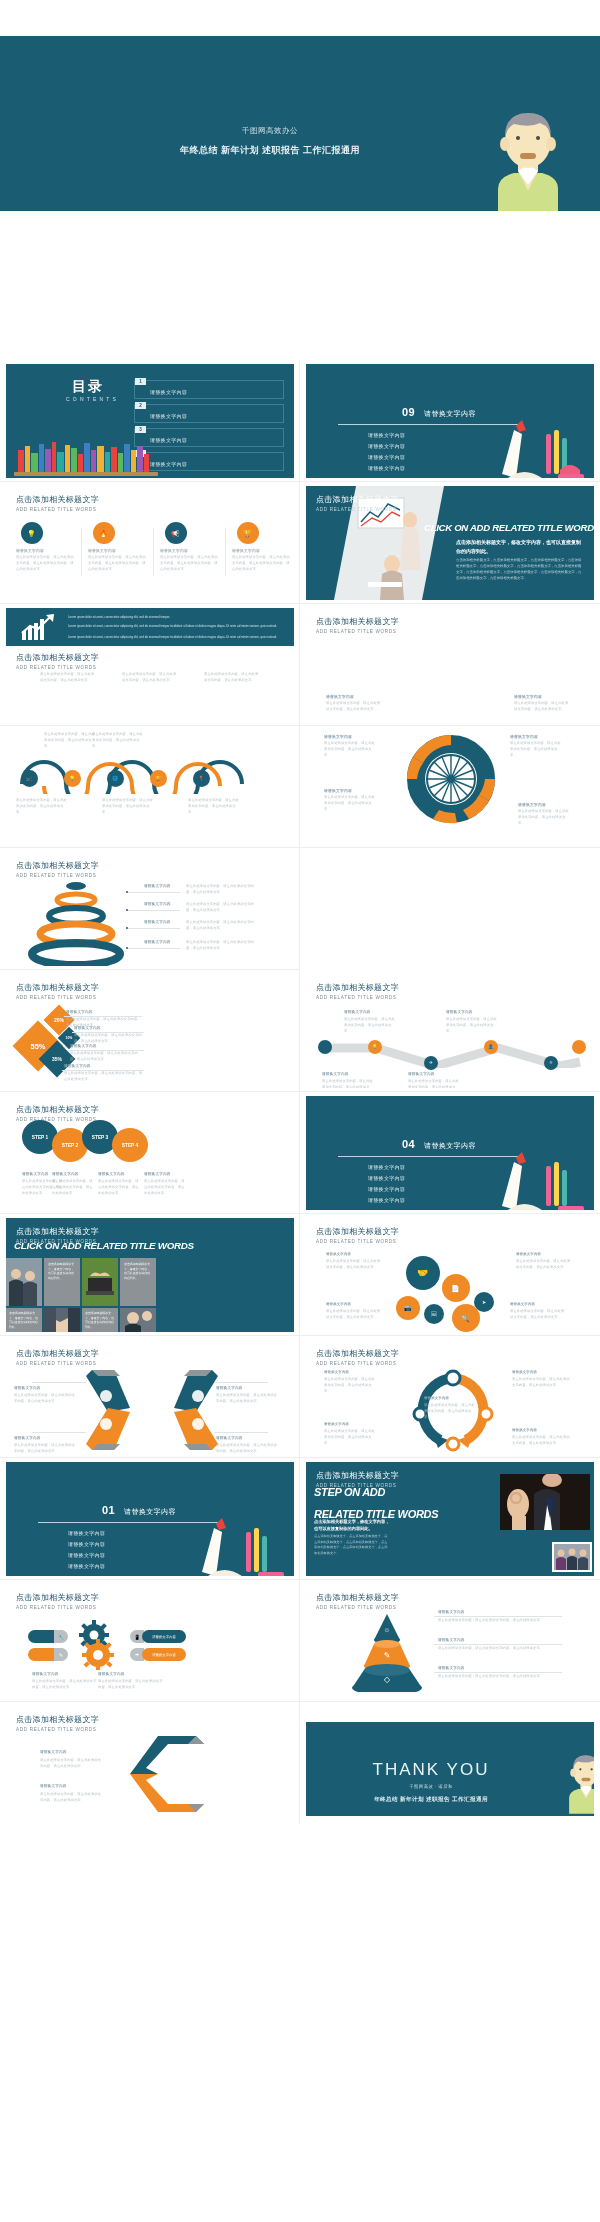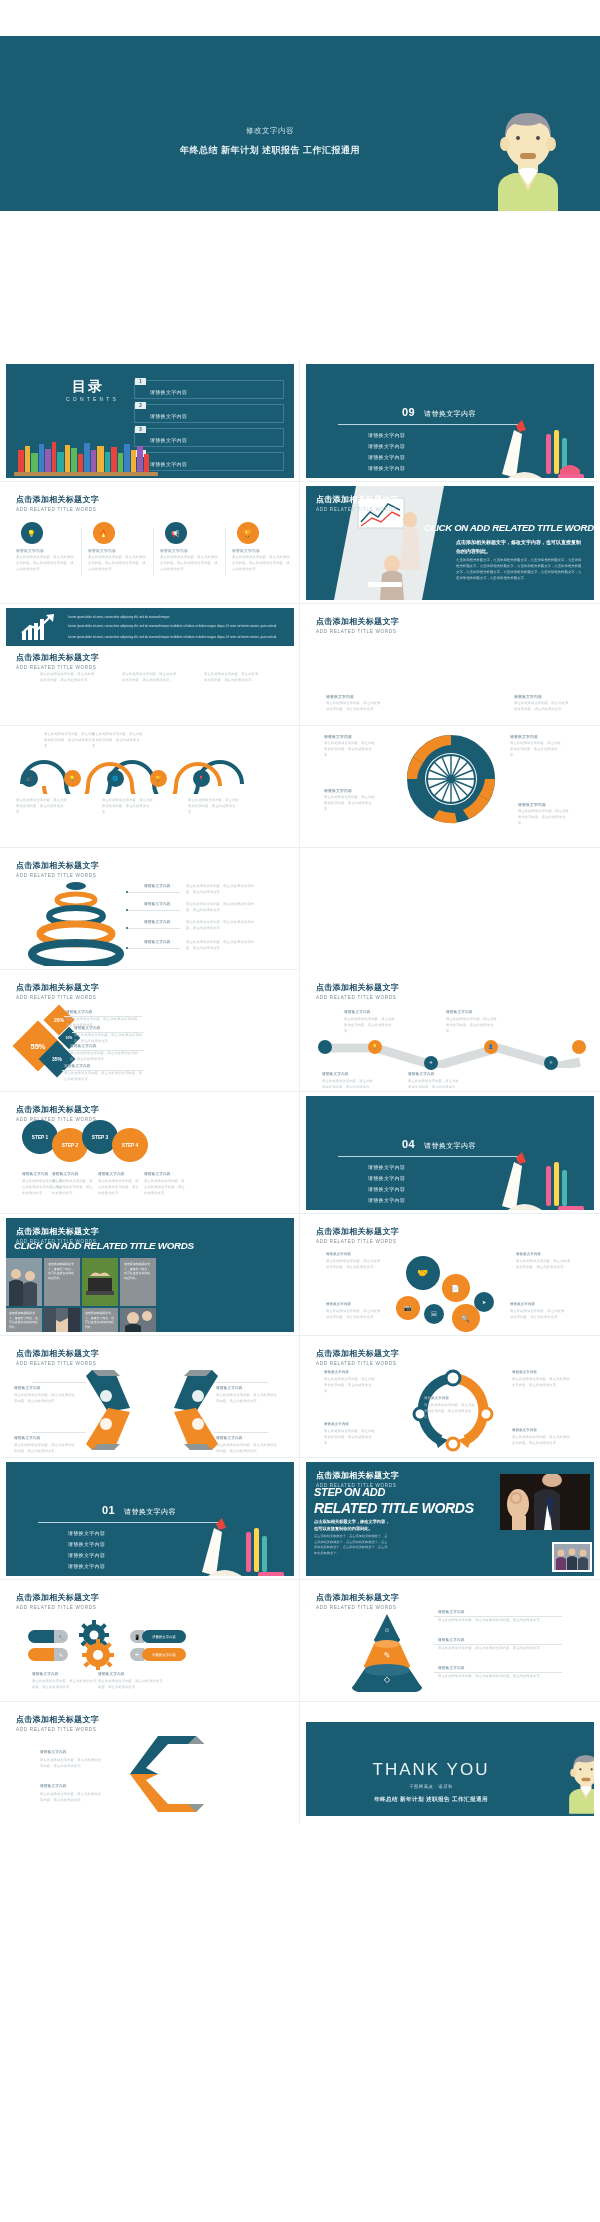--- a/index.html
+++ b/index.html
@@ -18,21 +18,21 @@
   .grid{position:absolute;left:0;top:360px;width:600px;}
   .row{display:flex;width:600px;}
   .cell{width:300px;height:122px;position:relative;background:#fff;overflow:hidden;box-sizing:border-box;
         border-right:1px solid #eceff1;border-bottom:1px solid #eceff1;}
   .cell:nth-child(2){border-right:none;}
   .inner{position:absolute;left:6px;top:4px;width:288px;height:114px;overflow:hidden;background:#fff;}
   .inner.dark{background:#1a5c72;}
 
   
   .sh{position:absolute;left:10px;top:8px;}
-  .sh .cn{font-size:8px;color:#20506a;font-weight:700;letter-spacing:.3px;white-space:nowrap;}
+  .sh .cn{font-size:8px;color:#20506a;font-weight:400;letter-spacing:.3px;white-space:nowrap;}
   .sh .en{font-size:4.6px;color:#7d8b93;letter-spacing:.7px;margin-top:1.5px;white-space:nowrap;}
   .sh.light .cn{color:#fff;}
   .sh.light .en{color:#bcd4de;}
 
   
   .tt{font-size:3.3px;color:#b3bcc2;line-height:1.75;letter-spacing:.1px;}
   .tl{font-size:4.4px;color:#8fa3ae;font-weight:700;letter-spacing:.2px;white-space:nowrap;}
 
   .circ{border-radius:50%;display:flex;align-items:center;justify-content:center;color:#fff;}
   .blue{background:#1a5c72;} .org{background:#f08a24;} .bgblue{background:#1a5c72;}
@@ -64,21 +64,21 @@
   .ln{background:#dfe4e7;height:.6px;position:absolute;}
   .vln{background:#e6eaec;width:.6px;position:absolute;}
   .dot{width:2px;height:2px;border-radius:50%;position:absolute;}
 </style>
 </head>
 <body>
 
 <div class="page">
 
   <div class="hero">
-    <div class="hero-sub1">修改文字内容</div>
+    <div class="hero-sub1">千图网高效办公</div>
     <div class="hero-sub2">年终总结 新年计划 述职报告 工作汇报通用</div>
     <svg class="avatar" viewBox="0 0 96 120">
       <path d="M18 120 L18 92 Q18 80 34 76 L62 76 Q78 80 78 92 L78 120 Z" fill="#cfe08a"></path>
       <path d="M38 74 L48 94 L58 74 L58 64 L38 64 Z" fill="#f2e3b8"></path>
       <path d="M38 74 L48 88 L58 74 L52 70 L44 70 Z" fill="#fff"></path>
       <ellipse cx="48" cy="44" rx="23" ry="27" fill="#f7e6bd"></ellipse>
       <path d="M25 42 Q24 16 48 16 Q72 16 71 42 Q71 30 60 26 Q50 31 34 27 Q26 31 25 42 Z" fill="#9b9aa2"></path>
       <ellipse cx="25" cy="47" rx="5" ry="7" fill="#f2dcb0"></ellipse>
       <ellipse cx="71" cy="47" rx="5" ry="7" fill="#f2dcb0"></ellipse>
       <rect x="40" y="56" width="16" height="6" rx="3" fill="#c08b52"></rect>
@@ -649,21 +649,21 @@
         </div>
       </div>
 
       <div class="cell">
         <div class="inner dark">
           <div class="sh light">
               <div class="cn">点击添加相关标题文字</div>
             <div class="en">ADD RELATED TITLE WORDS</div>
             </div>
           <div class="bigen" style="position:absolute;left:8px;top:24px;font-size:11px">STEP ON ADD</div>
-          <div class="bigen" style="position:absolute;left:8px;top:38px;font-size:14px">RELATED TITLE WORDS</div>
+          <div class="bigen" style="position:absolute;left:8px;top:46px;font-size:11px">RELATED TITLE WORDS</div>
           <div style="position:absolute;left:8px;top:56px;width:76px;font-size:4.2px;color:#fff;font-weight:700;line-height:1.7">点击添加相关标题文字，修改文字内容，也可以直接复制你的内容到此。</div>
           <div style="position:absolute;left:8px;top:72px;width:76px;font-size:3.2px;color:#c3d6de;line-height:1.75">点击添加相关标题文字，点击添加相关标题文字，点击添加相关标题文字，点击添加相关标题文字，点击添加相关标题文字，点击添加相关标题文字，点击添加相关标题文字。</div>
           <svg style="position:absolute;right:4px;top:12px;width:90px;height:56px" viewBox="0 0 90 56">
             <rect width="90" height="56" fill="#1b1410"></rect>
             <path d="M34 56 L34 20 Q46 10 60 20 L60 56 Z" fill="#2a2a32"></path>
             <path d="M44 56 L48 24 L52 56 Z" fill="#fff"></path>
             <path d="M46 26 l4 -3 4 3 -4 18 z" fill="#1b2f52"></path>
             <ellipse cx="18" cy="30" rx="11" ry="15" fill="#e8c3a0"></ellipse>
             <rect x="12" y="42" width="14" height="14" fill="#e8c3a0"></rect>
             <circle cx="16" cy="24" r="5" fill="none" stroke="#d6ab86" stroke-width="2.5"></circle>

